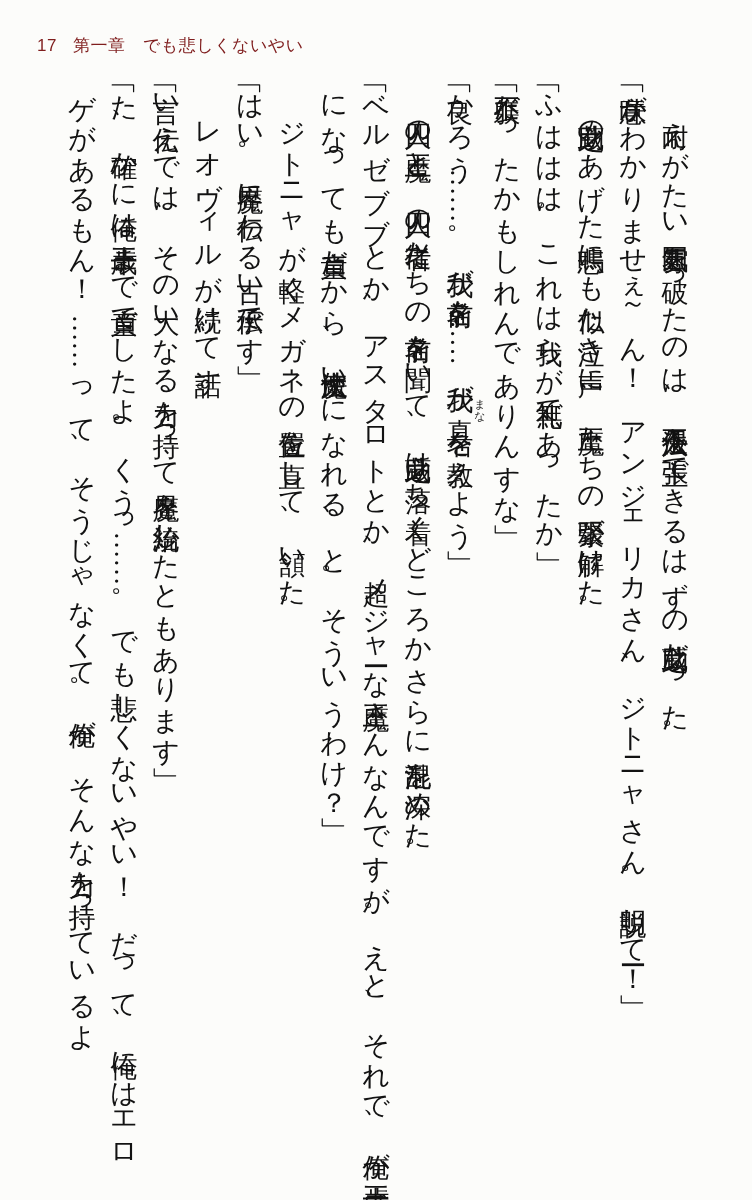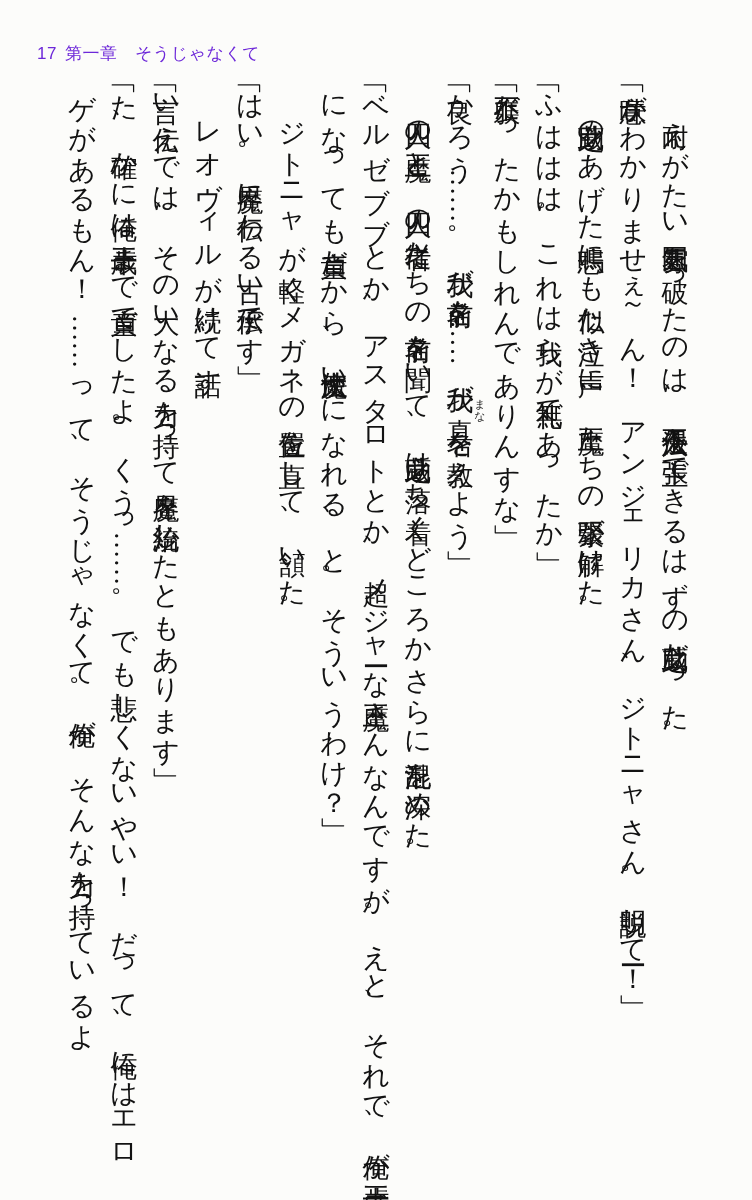--- a/index.html
+++ b/index.html
@@ -12,28 +12,28 @@
   }
   .page {
     position: relative;
     width: 752px;
     height: 1200px;
     background: #fcfcfa;
     color: #161616;
   }
   .header {
     position: absolute;
-    top: 42px;
+    top: 34px;
     left: 37px;
     display: flex;
     align-items: baseline;
-    gap: 8px;
+    gap: 16px;
     font-family: "Liberation Sans", "DejaVu Sans", sans-serif;
     font-size: 17px;
-    color: #6d28d9;
+    color: #7f1d1d;
     letter-spacing: 0.5px;
   }
   .body-text {
     position: absolute;
     top: 76px;
     right: 56px;
     height: 1107px;
     width: 676px;
     writing-mode: vertical-rl;
     text-orientation: mixed;
@@ -54,21 +54,21 @@
     letter-spacing: 0;
     color: #1a1a1a;
   }
 </style>
 </head>
 <body>
 
 <div class="page">
   <div class="header">
     <span>17</span>
-    <span>第一章　そうじゃなくて</span>
+    <span>第一章　でも悲しくないやい</span>
   </div>
 
   <div class="body-text">
       <p class="indent">耐えがたい雰囲気を破ったのは、不法侵入を主張できるはずの蔵之助だった。</p>
       <p>「意味がわかりませぇ～ん！　アンジェリカさん、ジトニャさん。説明してー！」</p>
       <p class="indent">蔵之助のあげた悲鳴にも似た泣き声に、魔王たちの緊張が解けた。</p>
       <p>「ふははは。これは我らが無礼であったか」</p>
       <p>「不躾だったかもしれんでありんすな」</p>
       <p>「良かろう……。我が名前を……我が<ruby>真名<rt>まな</rt></ruby>を教えよう」</p>
       <p class="indent">四人の魔王と、四人の従者たちの名前を聞いて、蔵之助は落ち着くどころかさらに混乱を深めた。</p>

